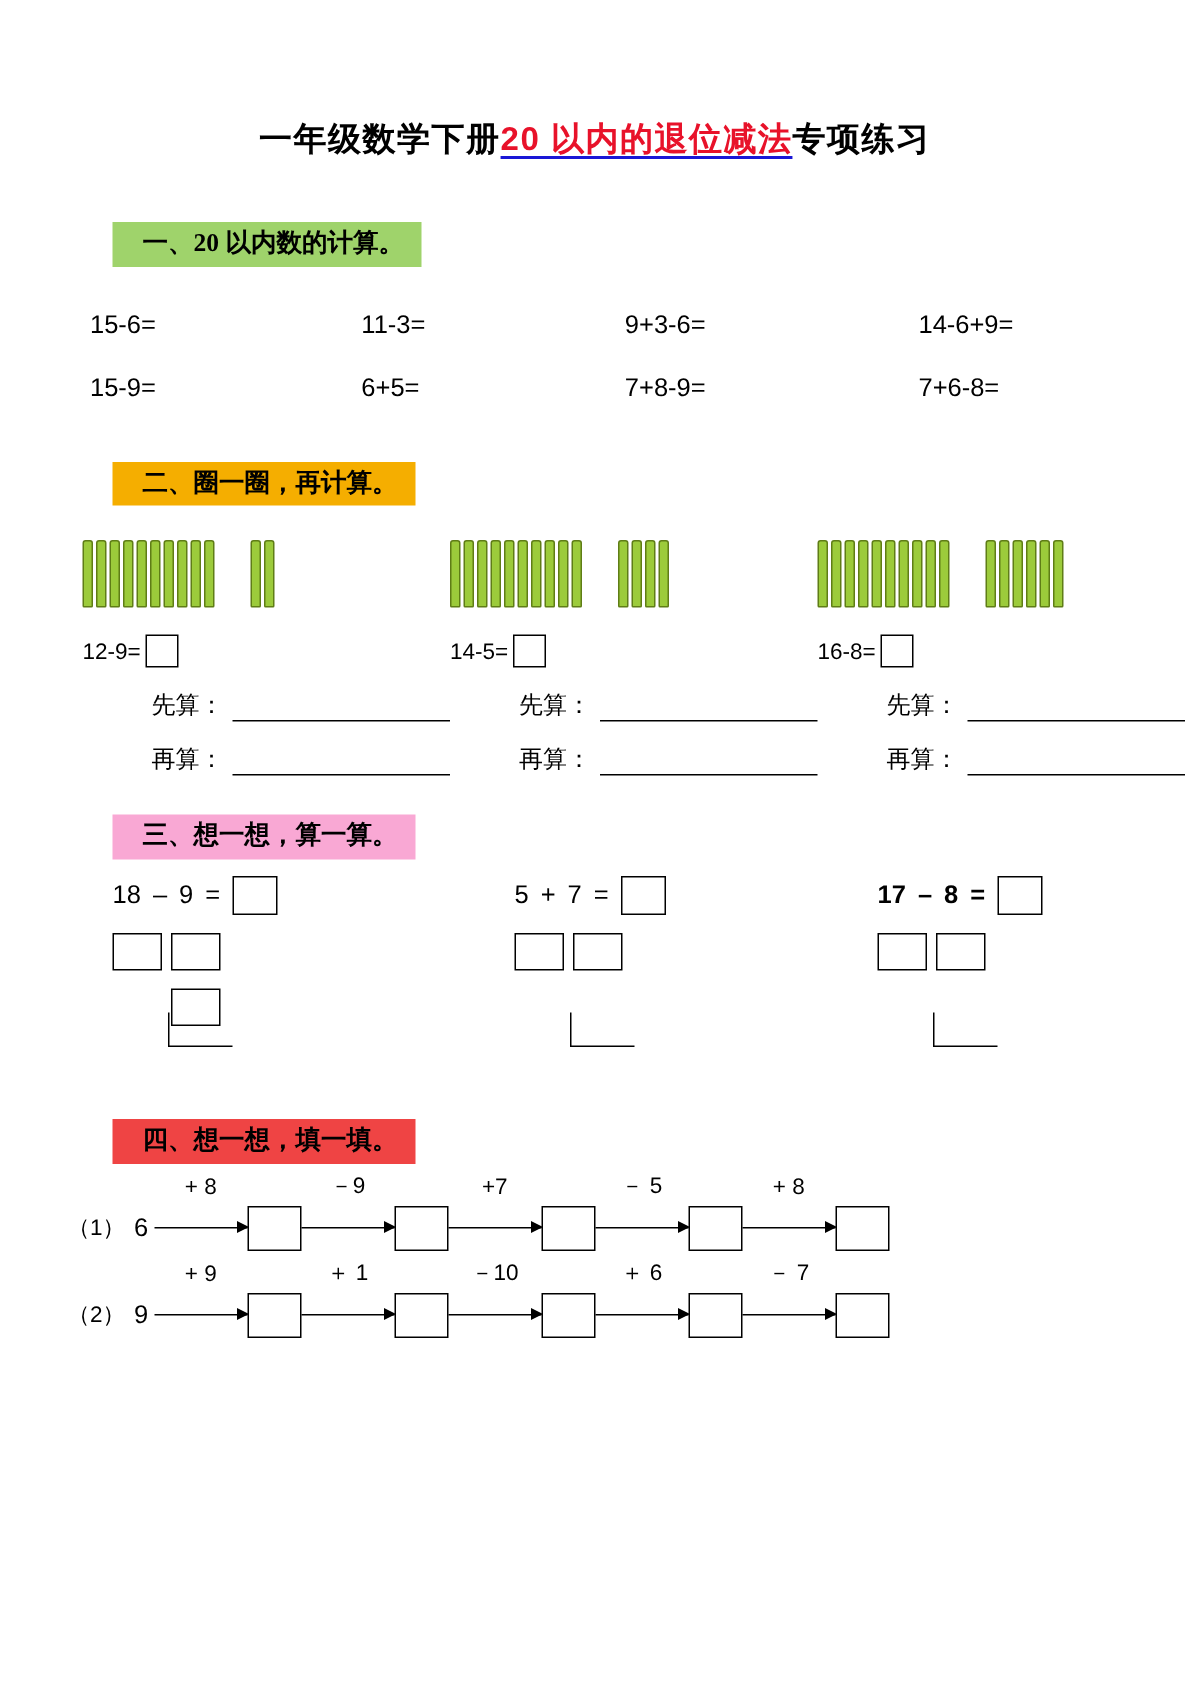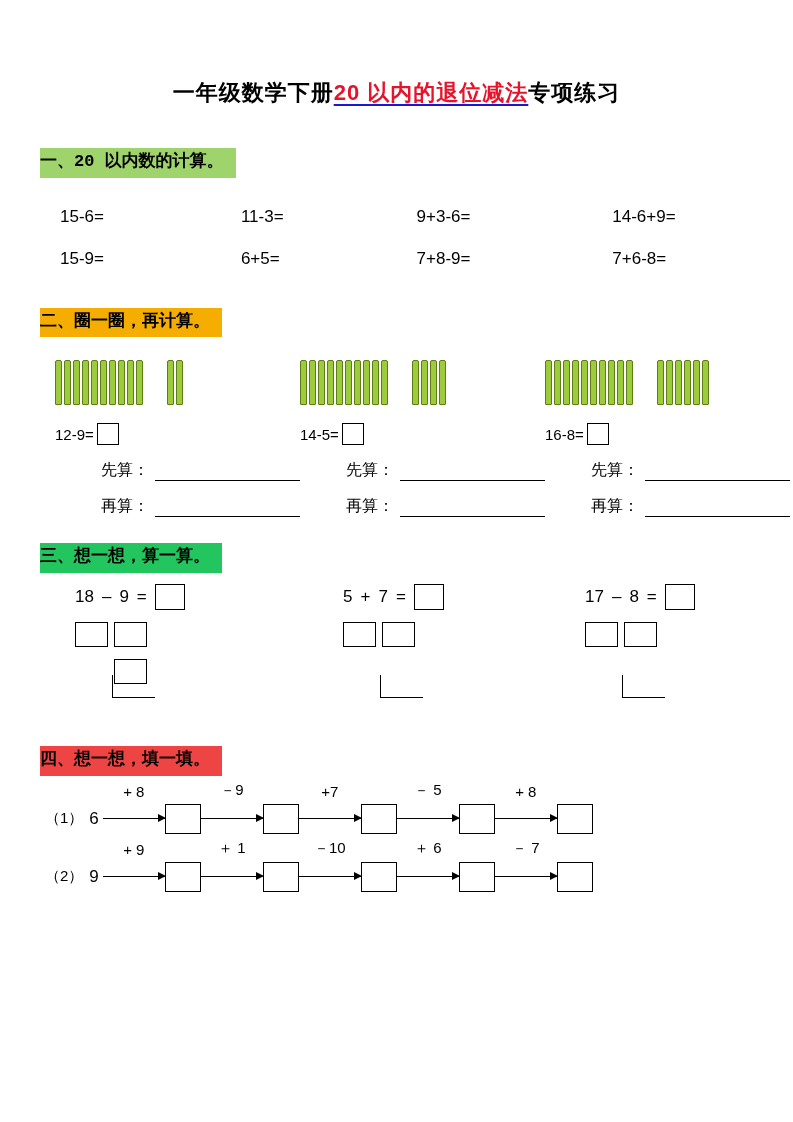--- a/index.html
+++ b/index.html
@@ -37,30 +37,31 @@
   .title .hl {
     color: #e8122a;
     text-decoration: underline;
     text-decoration-color: #1a17d6;
     text-underline-offset: 4px;
   }
 
   
   .sec-head {
     display: inline-block;
-    font-family: Liberation Mono, monospace;
+    font-family: Liberation Serif, serif;
     font-weight: bold;
     font-size: 17px;
-    padding: 5px 12px 6px 0;
+    padding: 5px 12px 6px 20px;
     line-height: 1.1;
     white-space: nowrap;
+    margin-left: 35px;
   }
   .sec1 { background: #9fd36b; }
   .sec2 { background: #f5ae00; }
-  .sec3 { background: #22c55e; color: #000; }
+  .sec3 { background: #f9a8d4; color: #000; }
   .sec4 { background: #ef4444; color: #000; }
 
   .sec-wrap { margin-left: 40px; }
 
   
   .calc-grid {
     margin: 18px 0 0 0;
     width: 100%;
     border-collapse: collapse;
     font-family: "Liberation Sans", "DejaVu Sans", sans-serif;
@@ -404,21 +405,21 @@
         <span class="bigbox"></span>
       </div>
       <div class="pair" style="padding-left:42px;">
         <span class="smallbox"></span>
         <span class="smallbox"></span>
       </div>
       <div class="connector" style="left:79px; top:91px; width:42px; height:22px;"></div>
     </div>
 
     <div class="decomp">
-      <div class="eq-line" style="padding-left:38px;">
+      <div class="eq-line" style="padding-left:38px;font-weight:bold;">
         <span>17</span>
         <span>–</span>
         <span>8</span>
         <span>=</span>
         <span class="bigbox"></span>
       </div>
       <div class="pair" style="padding-left:38px;">
         <span class="smallbox"></span>
         <span class="smallbox"></span>
       </div>

